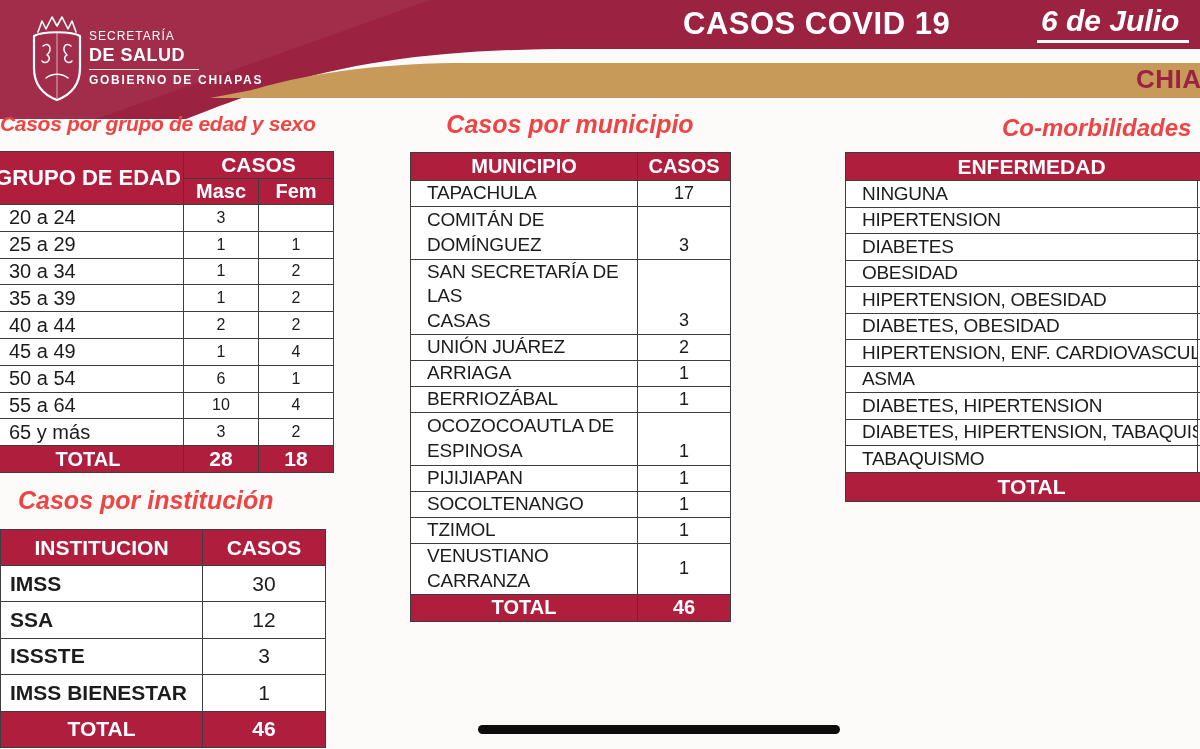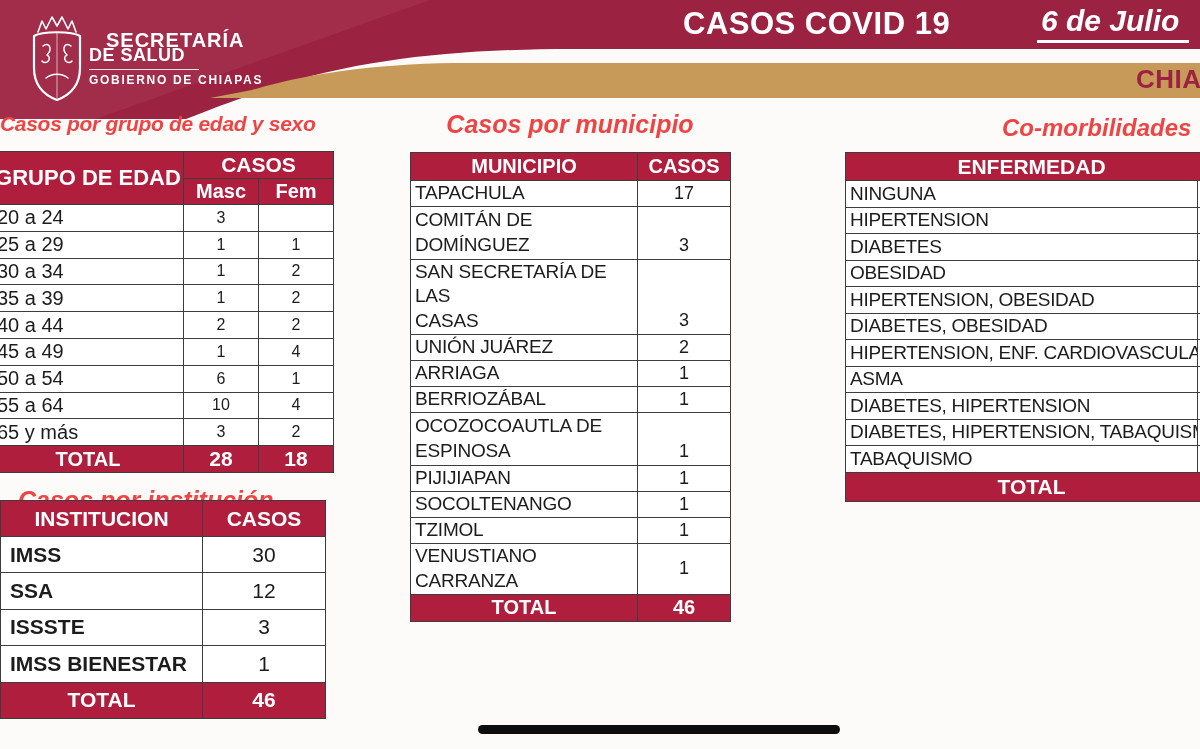--- a/index.html
+++ b/index.html
@@ -10,57 +10,57 @@
     --border:#3d3d3d;
   }
   html,body{margin:0;padding:0;}
   body{
     width:1200px;height:749px;position:relative;overflow:hidden;
     background:#fcfbf9;font-family:"Liberation Sans",sans-serif;color:var(--ink);
   }
   
   .hdr-svg{position:absolute;left:0;top:0;}
   .logo-text{position:absolute;color:#fff;white-space:nowrap;}
-  .sec1{left:106px;top:29px;font-size:20px;letter-spacing:1px;font-weight:700;}
+  .sec1{left:89px;top:29px;font-size:12px;letter-spacing:1px;font-weight:400;}
   .sec2{left:89px;top:45px;font-size:18px;font-weight:bold;letter-spacing:.5px;}
   .logo-rule{position:absolute;left:89px;top:69px;width:110px;height:1px;background:#fff;opacity:.85;}
   .sec3{left:89px;top:73px;font-size:12px;font-weight:bold;letter-spacing:1.7px;}
   .main-title{position:absolute;left:683px;top:6px;font-size:31px;font-weight:bold;color:#fff;letter-spacing:.5px;white-space:nowrap;}
   .date-title{position:absolute;left:1037px;top:4px;font-size:30px;font-weight:bold;font-style:italic;color:#fff;
               white-space:nowrap;border-bottom:3px solid #fff;padding:0 10px 2px 4px;}
   .state-band{position:absolute;left:1136px;top:64px;width:64px;overflow:hidden;font-size:26px;font-weight:bold;
               color:var(--maroon);white-space:nowrap;letter-spacing:.5px;}
   
   .sect{position:absolute;font-weight:bold;font-style:italic;color:#ef4444;white-space:nowrap;}
   .t-age{left:0px;top:112px;font-size:21px;letter-spacing:-.3px;}
   .t-inst{left:18px;top:486px;font-size:25px;}
   .t-muni{left:410px;top:110px;width:320px;text-align:center;font-size:25px;}
   .t-como{left:1002px;top:114px;font-size:24px;}
   
   table.tbl{border-collapse:collapse;table-layout:fixed;position:absolute;background:#fff;}
   .tbl th,.tbl td{border:1.6px solid var(--border);overflow:hidden;padding:0;}
   .tbl th{background:var(--crimson);color:#fff;font-weight:bold;text-align:center;}
   .total-row td{background:var(--crimson);color:#fff;font-weight:bold;text-align:center;}
-  td.lbl{text-align:left;padding-left:4px;}
+  td.lbl{text-align:left;padding-left:16px;}
   td.val{text-align:center;margin-top:27px;}
   td.pre{white-space:pre-line;line-height:1.3;}
   td.bottom{vertical-align:bottom;padding-bottom:3px;}
   
   #ageTable{left:-8px;top:151px;width:341px;}
   #ageTable th.h-group{font-size:22px;}
   #ageTable th.h-cases{font-size:21px;height:26px;}
   #ageTable th.h-sex{font-size:20px;height:25px;}
   #ageTable tbody tr{height:26.8px;}
   #ageTable tbody td.lbl{font-size:20px;}
   #ageTable tbody td.val{font-size:16px;}
   #ageTable .total-row{height:27px;}
   #ageTable .total-row td{font-size:20px;}
   #ageTable .total-row td.val{font-size:21px;}
   
-  #instTable{left:0px;top:500px;width:325px;padding-left:40px;}
+  #instTable{left:0px;top:529px;width:325px;padding-left:40px;}
   #instTable th{font-size:21px;height:35px;}
   #instTable tbody tr{height:36.4px;}
   #instTable tbody td.lbl{font-size:21px;font-weight:bold;padding-left:9px;}
   #instTable tbody td.val{font-size:21px;}
   #instTable .total-row{height:36px;}
   #instTable .total-row td{font-size:21px;}
   
   #muniTable{left:410px;top:152px;width:320px;}
   #muniTable th{font-size:20px;height:27px;}
   #muniTable tbody tr{height:26.2px;}

